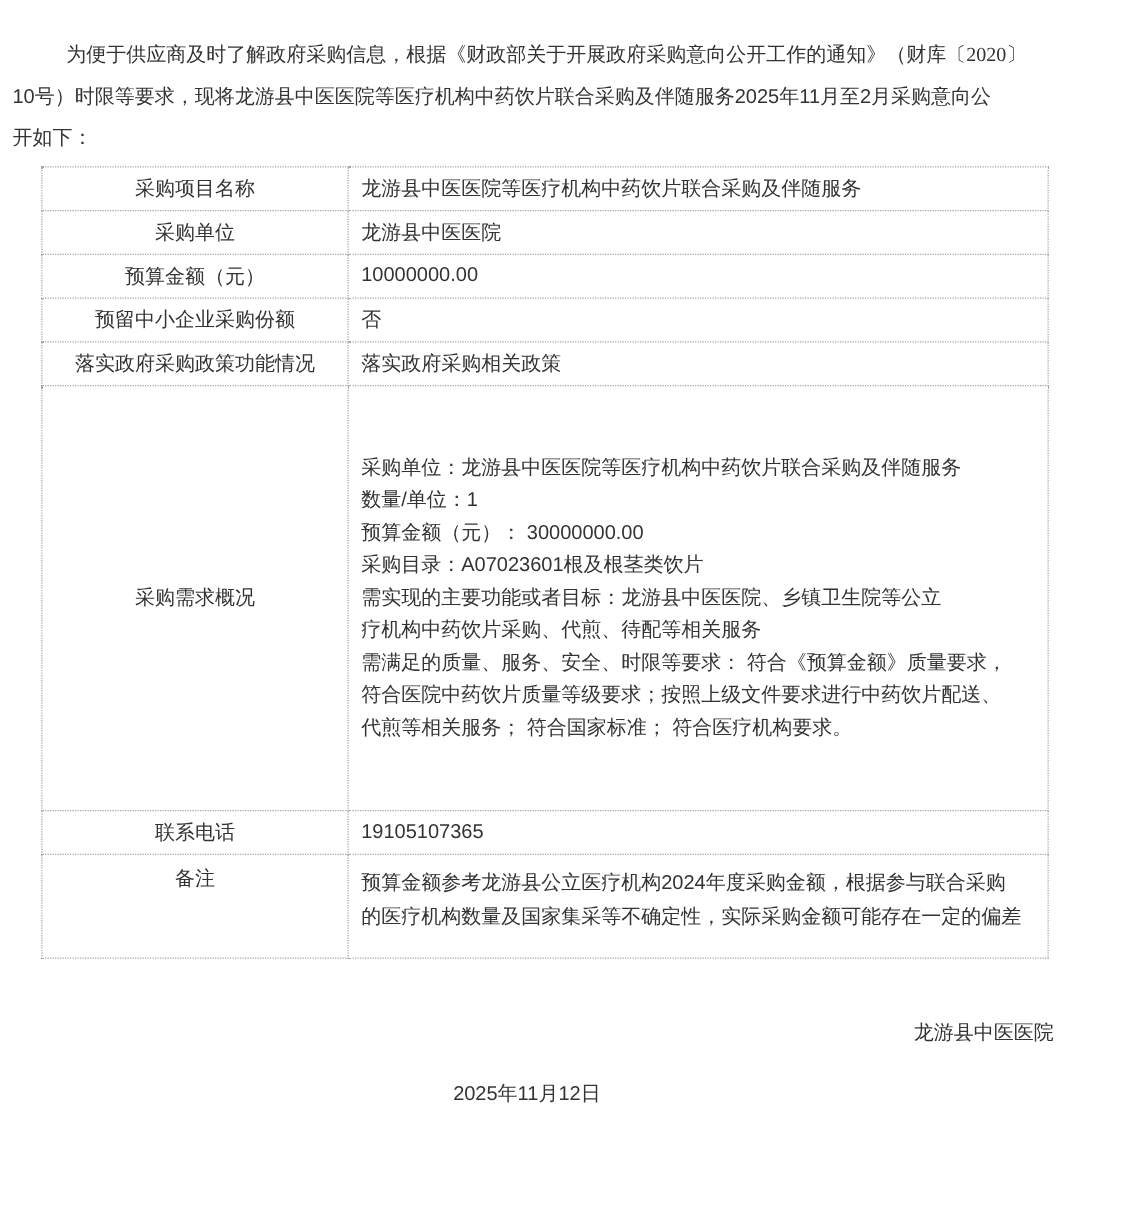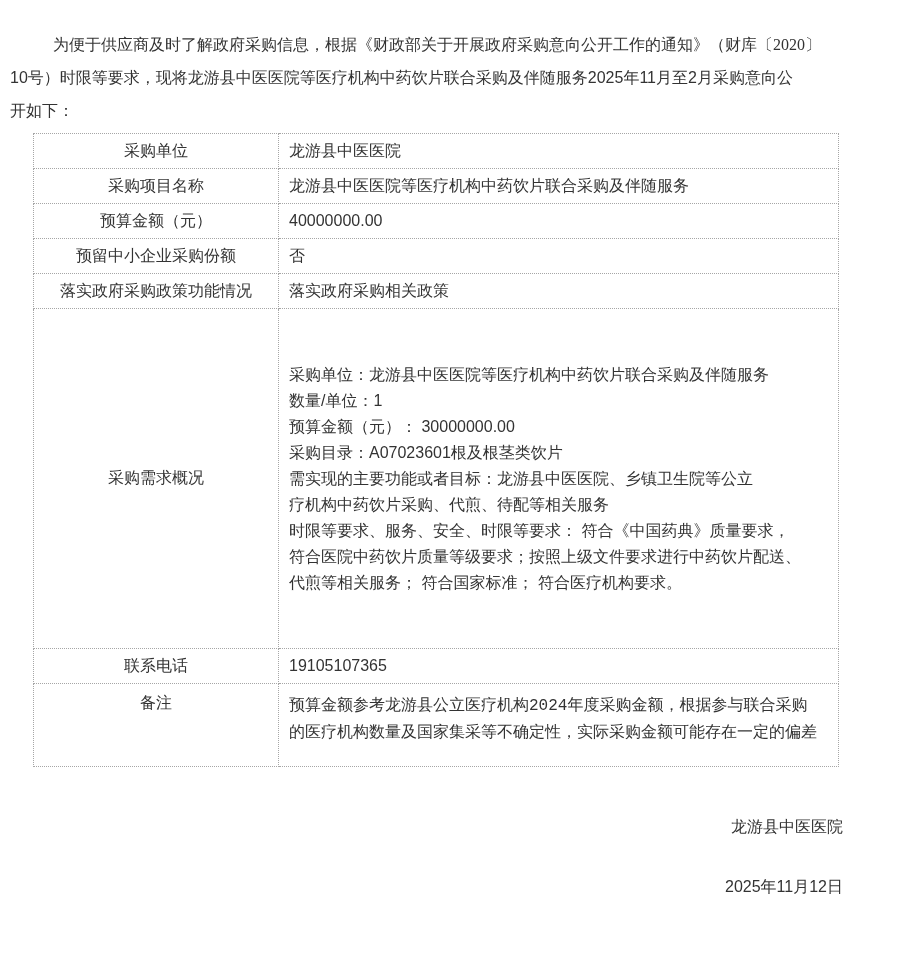--- a/index.html
+++ b/index.html
@@ -40,74 +40,74 @@
   td.value {
     text-align: left;
     padding: 0 12px 0 10px;
   }
   tr.h35 { height: 35px; }
   tr.big { height: 340px; }
   tr.remark { height: 83px; }
   tr.remark td {
     vertical-align: top;
     padding-top: 9px;
-    font-family: Liberation Mono, monospace;
   }
   .multiline { line-height: 26px; }
   tr.remark td.value { line-height: 27px; }
   .footer {
     margin: 50px 72px 0 0;
     text-align: right;
     line-height: 20px;
   }
   .footer .date {
-    margin-top: 40px;
+    margin-top: 29px;
+    text-align: center;
   }
 </style>
 </head>
 <body>
 
 <div class="intro">
   <div class="first">为便于供应商及时了解政府采购信息，根据《财政部关于开展政府采购意向公开工作的通知》（财库〔2020〕</div>
   <div>10号）时限等要求，现将龙游县中医医院等医疗机构中药饮片联合采购及伴随服务2025年11月至2月采购意向公</div>
   <div>开如下：</div>
 </div>
 
 <table class="info-table">
   <tbody>
     <tr class="h35">
+      <td class="label">采购项目名称</td>
+      <td class="value">龙游县中医医院等医疗机构中药饮片联合采购及伴随服务</td>
+    </tr>
+    <tr class="h35">
       <td class="label">采购单位</td>
       <td class="value">龙游县中医医院</td>
     </tr>
     <tr class="h35">
-      <td class="label">采购项目名称</td>
-      <td class="value">龙游县中医医院等医疗机构中药饮片联合采购及伴随服务</td>
-    </tr>
-    <tr class="h35">
       <td class="label">预算金额（元）</td>
-      <td class="value">40000000.00</td>
+      <td class="value">10000000.00</td>
     </tr>
     <tr class="h35">
       <td class="label">预留中小企业采购份额</td>
       <td class="value">否</td>
     </tr>
     <tr class="h35">
       <td class="label">落实政府采购政策功能情况</td>
       <td class="value">落实政府采购相关政策</td>
     </tr>
     <tr class="big">
       <td class="label">采购需求概况</td>
       <td class="value multiline">
           <div>采购单位：龙游县中医医院等医疗机构中药饮片联合采购及伴随服务</div>
           <div>数量/单位：1</div>
           <div>预算金额（元）： 30000000.00</div>
           <div>采购目录：A07023601根及根茎类饮片</div>
           <div>需实现的主要功能或者目标：龙游县中医医院、乡镇卫生院等公立</div>
           <div>疗机构中药饮片采购、代煎、待配等相关服务</div>
-          <div>时限等要求、服务、安全、时限等要求： 符合《中国药典》质量要求，</div>
+          <div>需满足的质量、服务、安全、时限等要求： 符合《预算金额》质量要求，</div>
           <div>符合医院中药饮片质量等级要求；按照上级文件要求进行中药饮片配送、</div>
           <div>代煎等相关服务； 符合国家标准； 符合医疗机构要求。</div>
         </td>
     </tr>
     <tr class="h35">
       <td class="label">联系电话</td>
       <td class="value">19105107365</td>
     </tr>
     <tr class="remark">
       <td class="label">备注</td>

